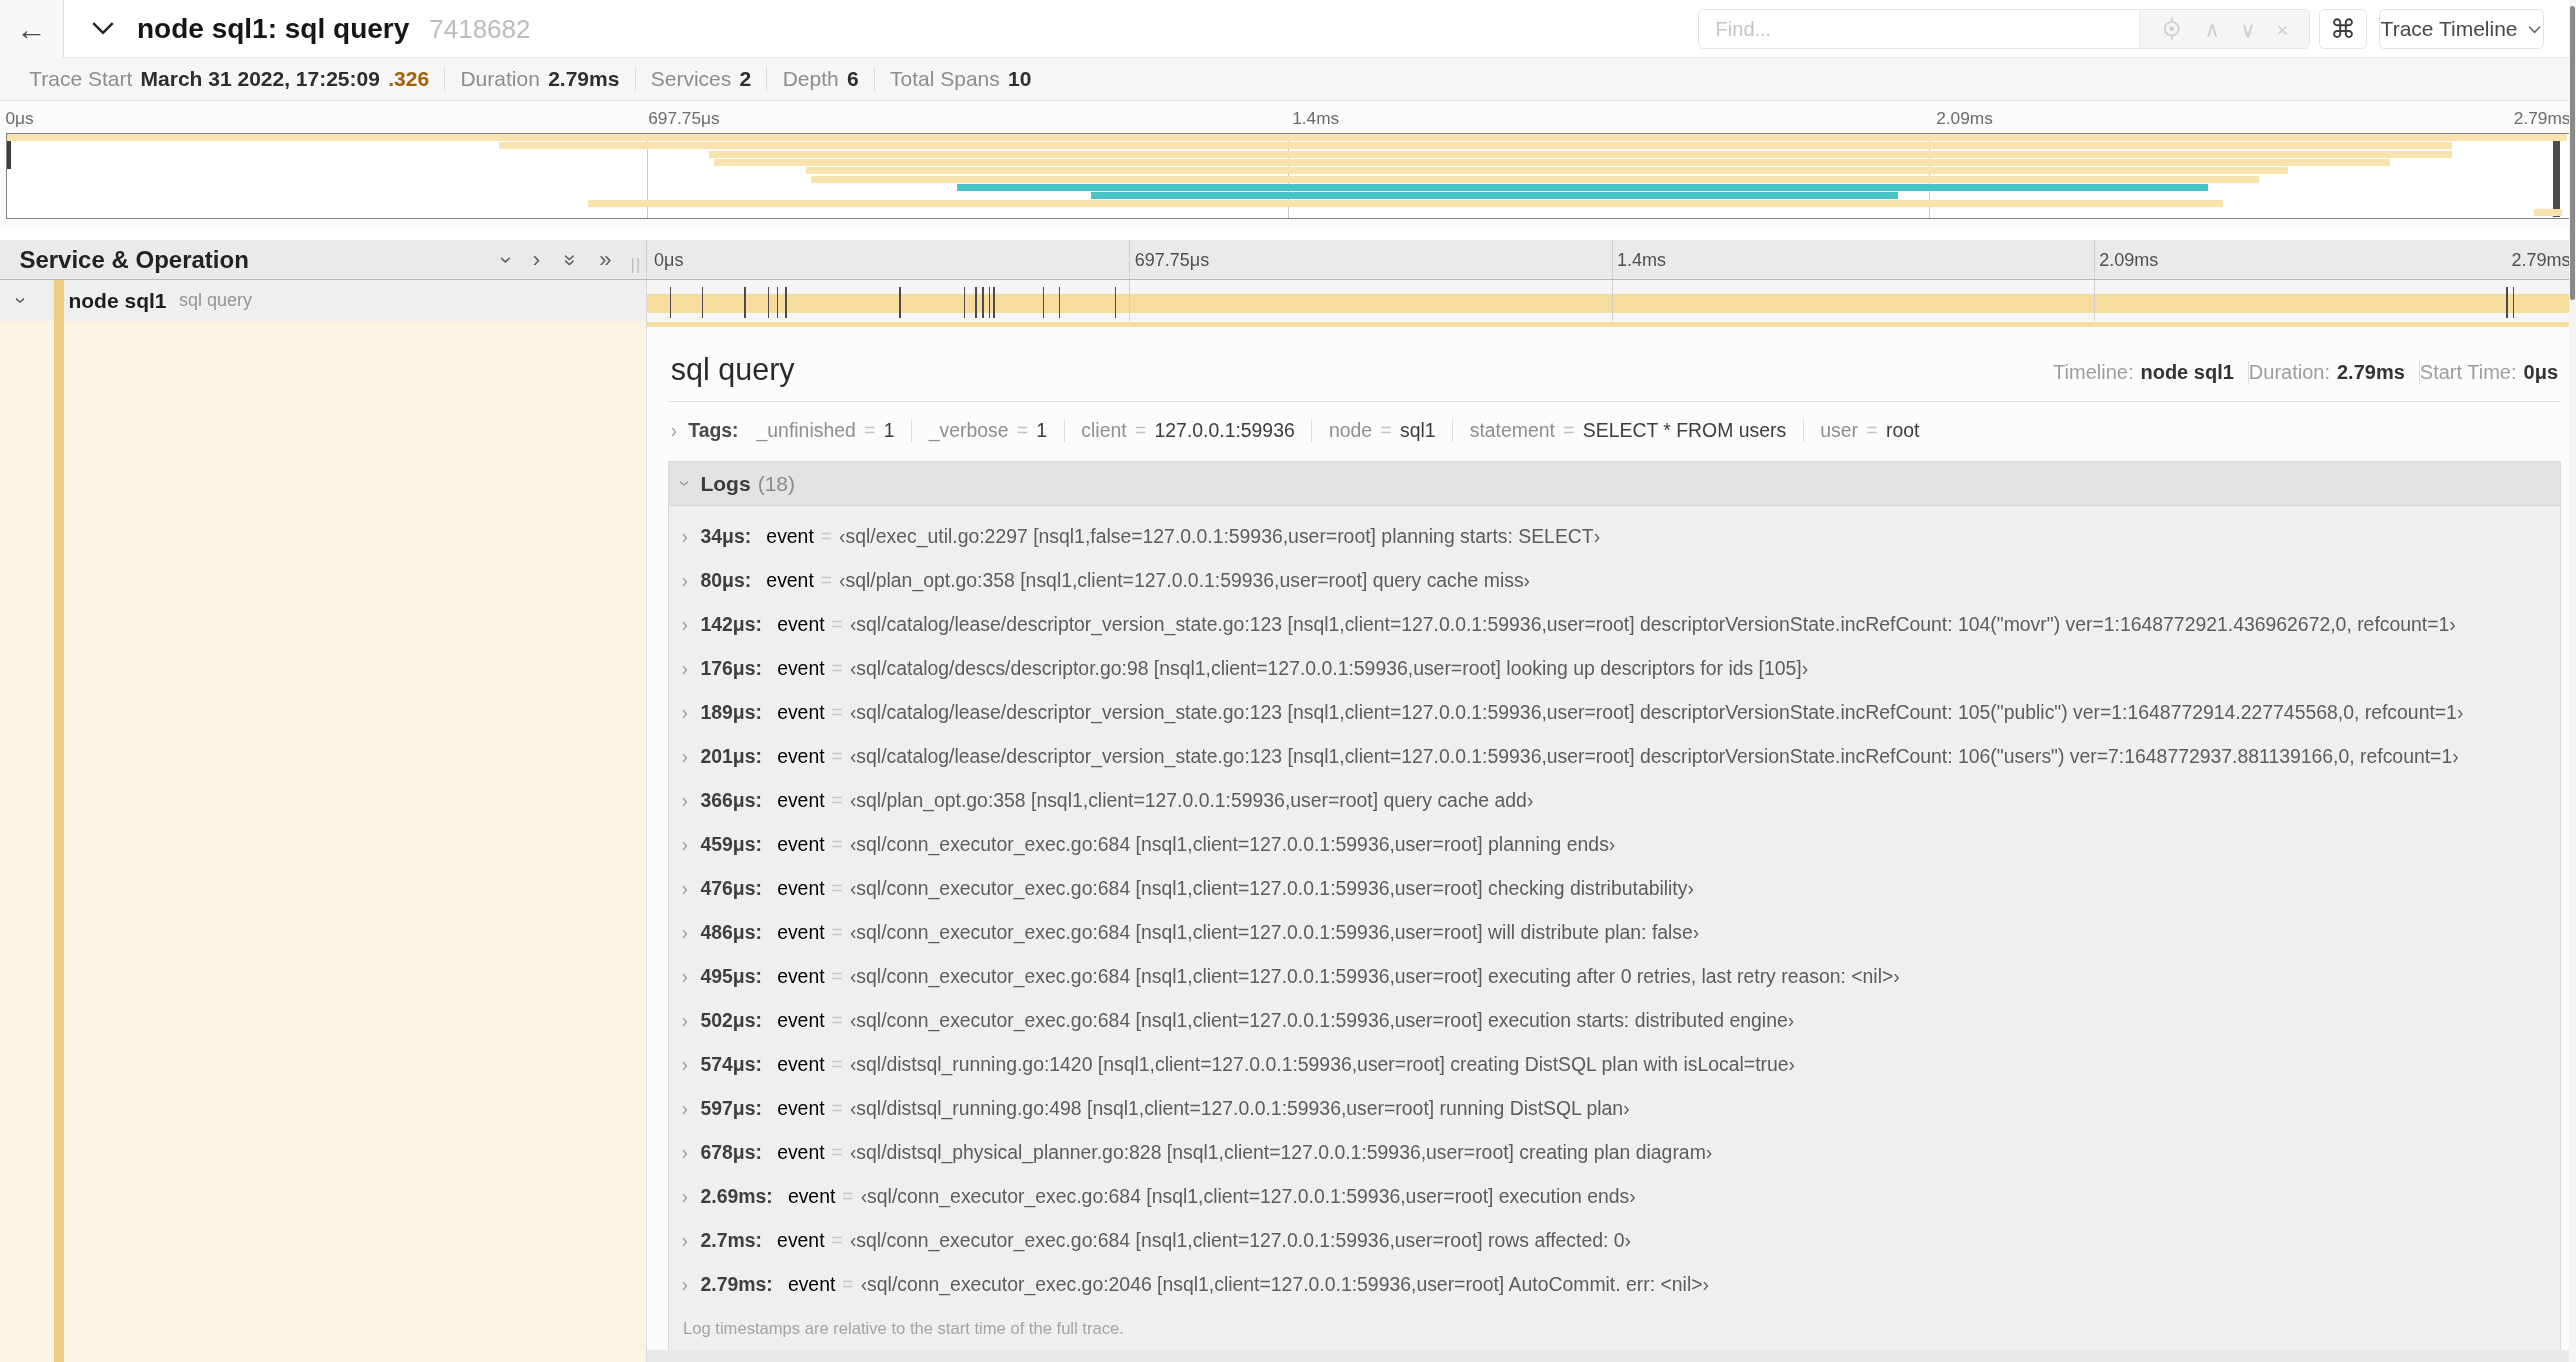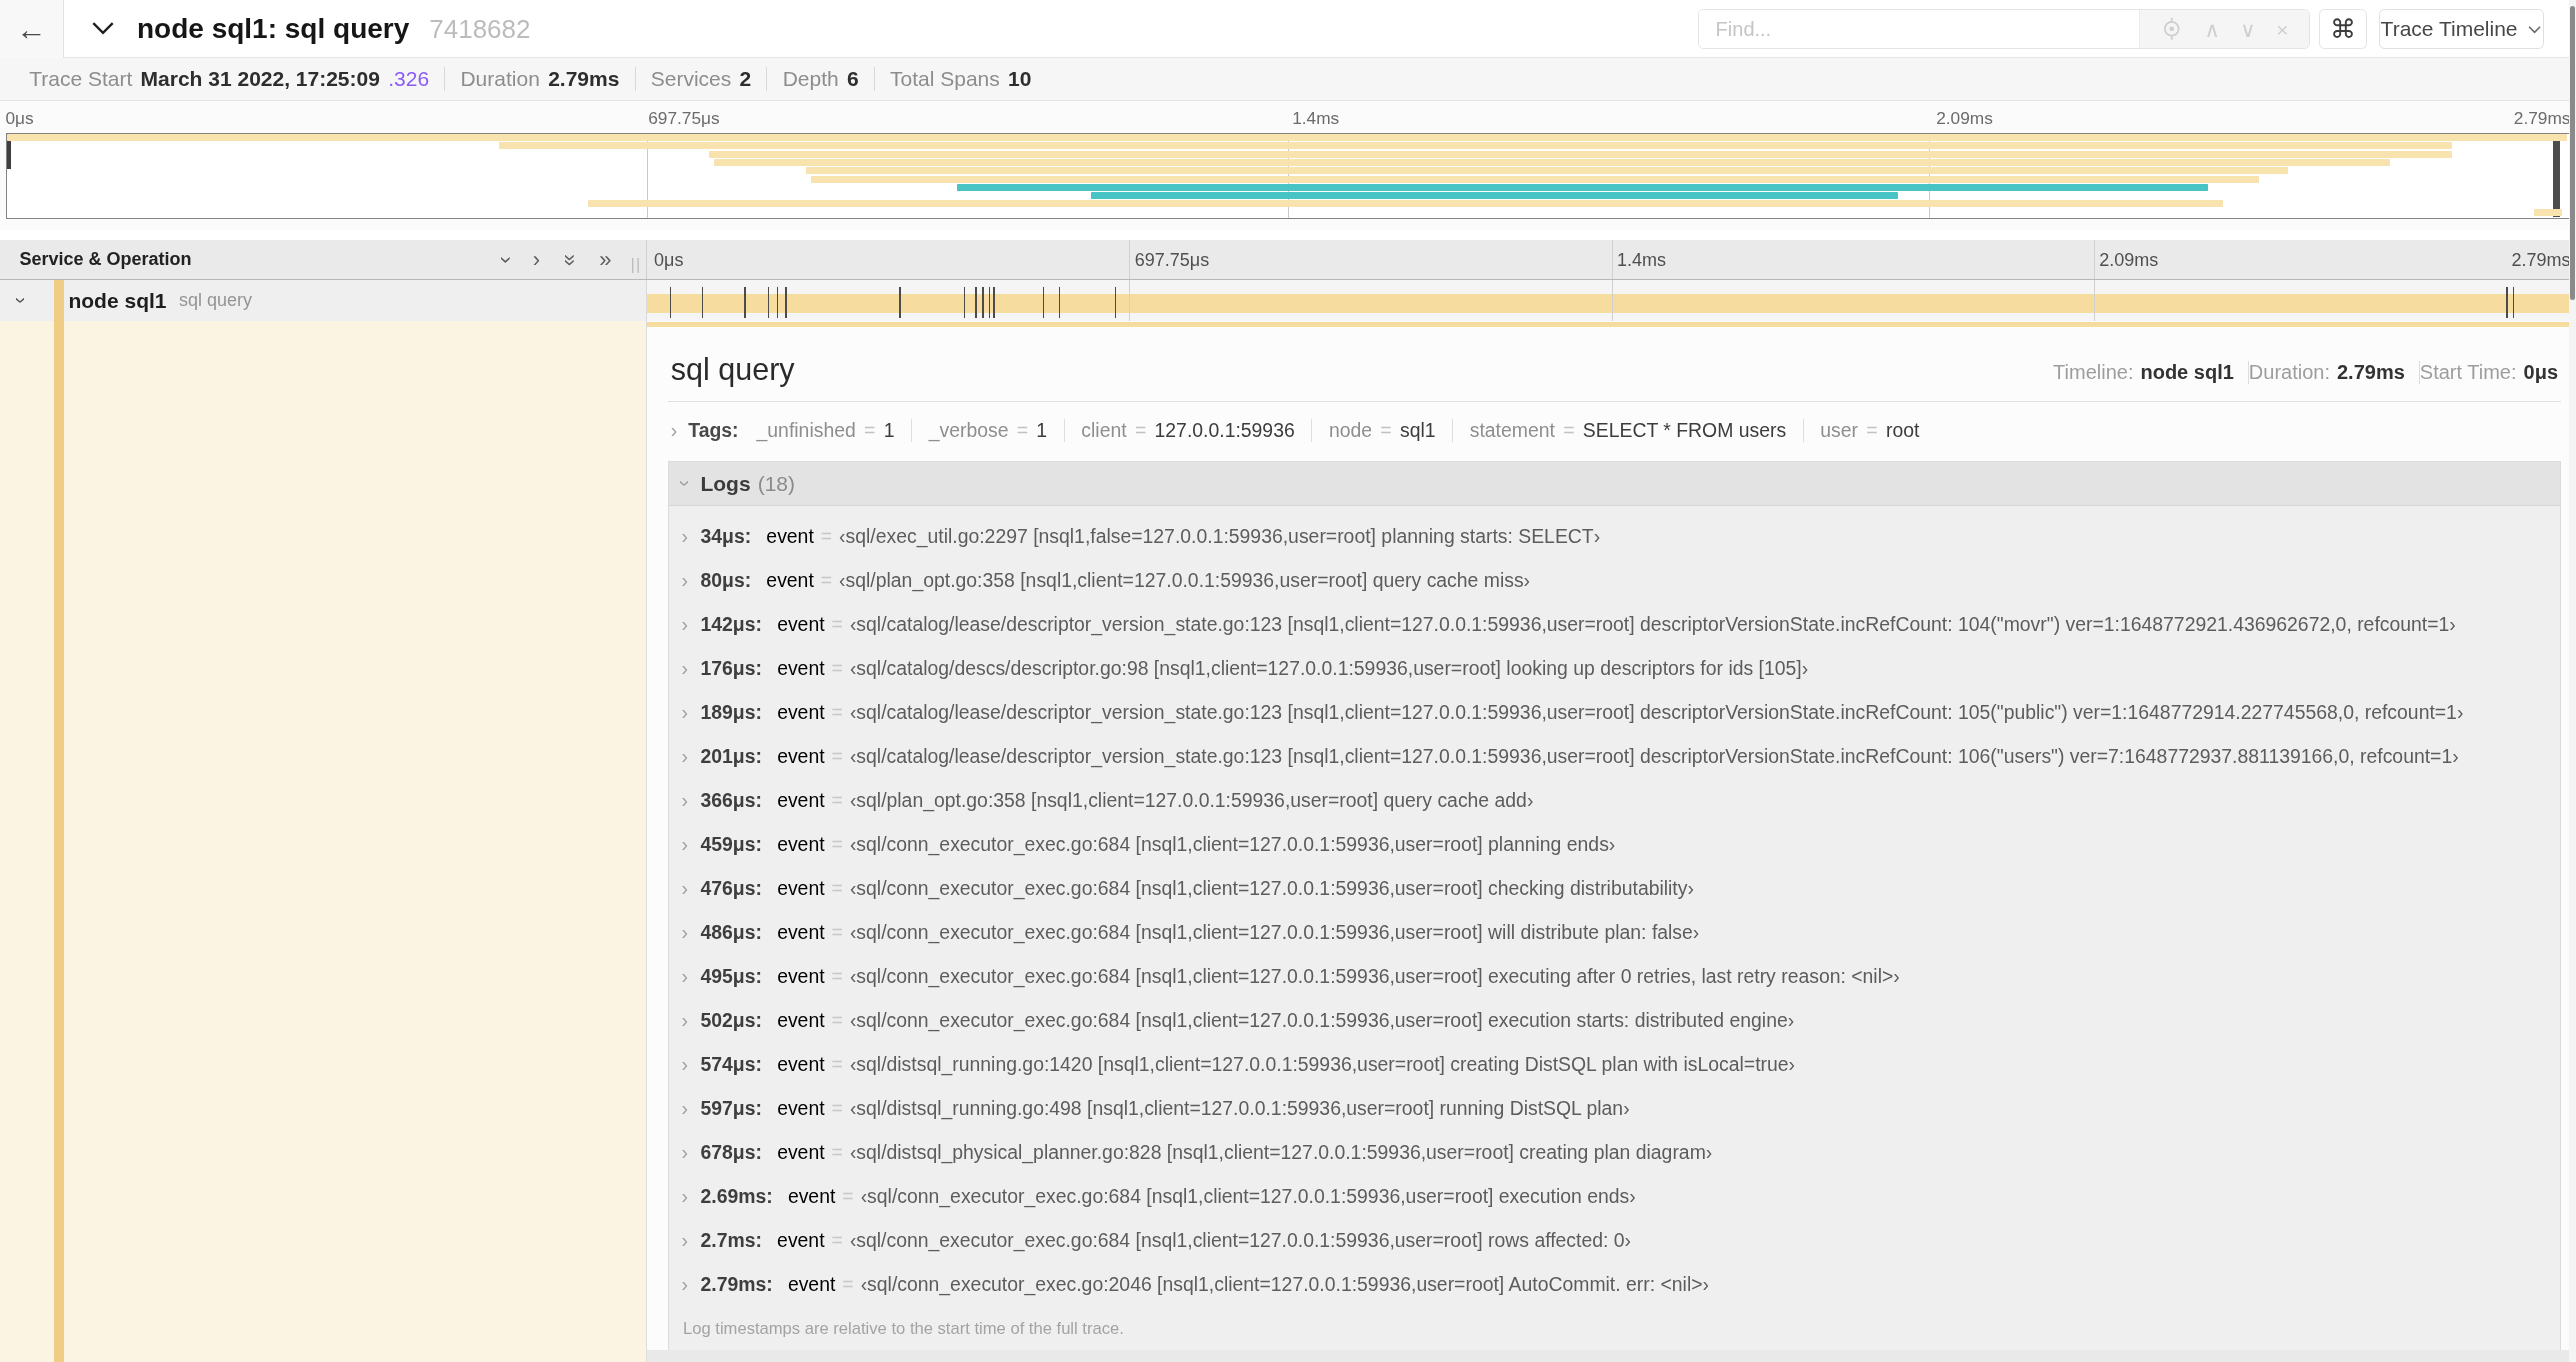--- a/index.html
+++ b/index.html
@@ -26,36 +26,36 @@
   #tt-btn { top:9px; left:2379px; width:165px; height:40px; border:0.7px solid #e0e0e0; border-radius:5.5px; background:#fff;
             display:flex; align-items:center; justify-content:center; gap:9.7px; font-size:21px; color:#474747; cursor:pointer; }
 
   
   #summary { left:0; top:58px; width:2576px; height:43px; background:#f6f6f6; border-bottom:0.7px solid #e4e4e4;
              display:flex; align-items:center; padding-left:14px; font-size:21px; }
   .sum-item { display:flex; align-items:center; gap:8.3px; padding:0 15.2px; }
   .sum-item + .sum-item { border-left:0.7px solid #d9d9d9;text-align:center; }
   .sum-label { color:#8d8d8d; }
   .sum-value { color:#2e2e2e; font-weight:700; }
-  .sum-suffix { color:#8b5cf6; font-weight:400; }
+  .sum-suffix { color:#a16207; font-weight:700; }
 
   
   #minimap { left:0; top:101px; width:2576px; height:129px; background:#fbfbfb; }
   #mini-labels { left:0; top:2.8px; width:2576px; height:29px; font-size:17.3px; color:#6b6b6b; }
   .mini-label { position:absolute; top:4.2px; white-space:nowrap; }
   #mini-canvas { left:5.5px; top:32px; width:2565px; height:86px; background:#fff; border:1.4px solid #828282; }
   .mini-grid { position:absolute; top:0; bottom:0; width:0.7px; background:#c9c9c9; }
   .mini-span { position:absolute; height:7px; border-radius:0.7px; }
   #mini-handle-l { left:0; top:0; width:4.2px; height:35px; background:#3f3f3f; cursor:ew-resize; }
   #mini-handle-r { right:9.7px; top:0; width:7px; height:83px; background:#4d4d4d; cursor:ew-resize; }
 
   
   #grid-header { left:0; top:240px; width:2576px; height:40px; background:#eaeaea; border-bottom:1.4px solid #b7b7b7; display:flex; }
   #gh-left { width:647px; height:100%; border-right:0.7px solid #cfcfcf; display:flex; align-items:center; padding:0 11px 0 19.4px; position:relative; }
-  #gh-title { font-size:18px; font-weight:700; color:#222; flex:1; }
+  #gh-title { font-size:24px; font-weight:700; color:#222; flex:1; }
   .gh-icons { display:flex; align-items:center; gap:23.5px; margin-right:23.5px; color:#5f5f5f; font-size:22px; }
   .gh-ic { cursor:pointer; display:inline-block; line-height:1; }
   .rot90 { transform:rotate(90deg); }
   #col-grip { position:absolute; right:4.2px; bottom:4.2px; color:#bdbdbd; font-size:16.6px; letter-spacing:1.4px; cursor:col-resize; }
   #gh-ruler { position:relative; flex:1; height:100%; font-size:18px; color:#4f4f4f; }
   .ruler-label { position:absolute; top:9.7px; white-space:nowrap; }
   .grid-line { position:absolute; top:0; bottom:0; width:0.7px; background:#d0d0d0; }
 
   
   #span-row { left:0; top:280px; width:2576px; height:42px; display:flex; }

